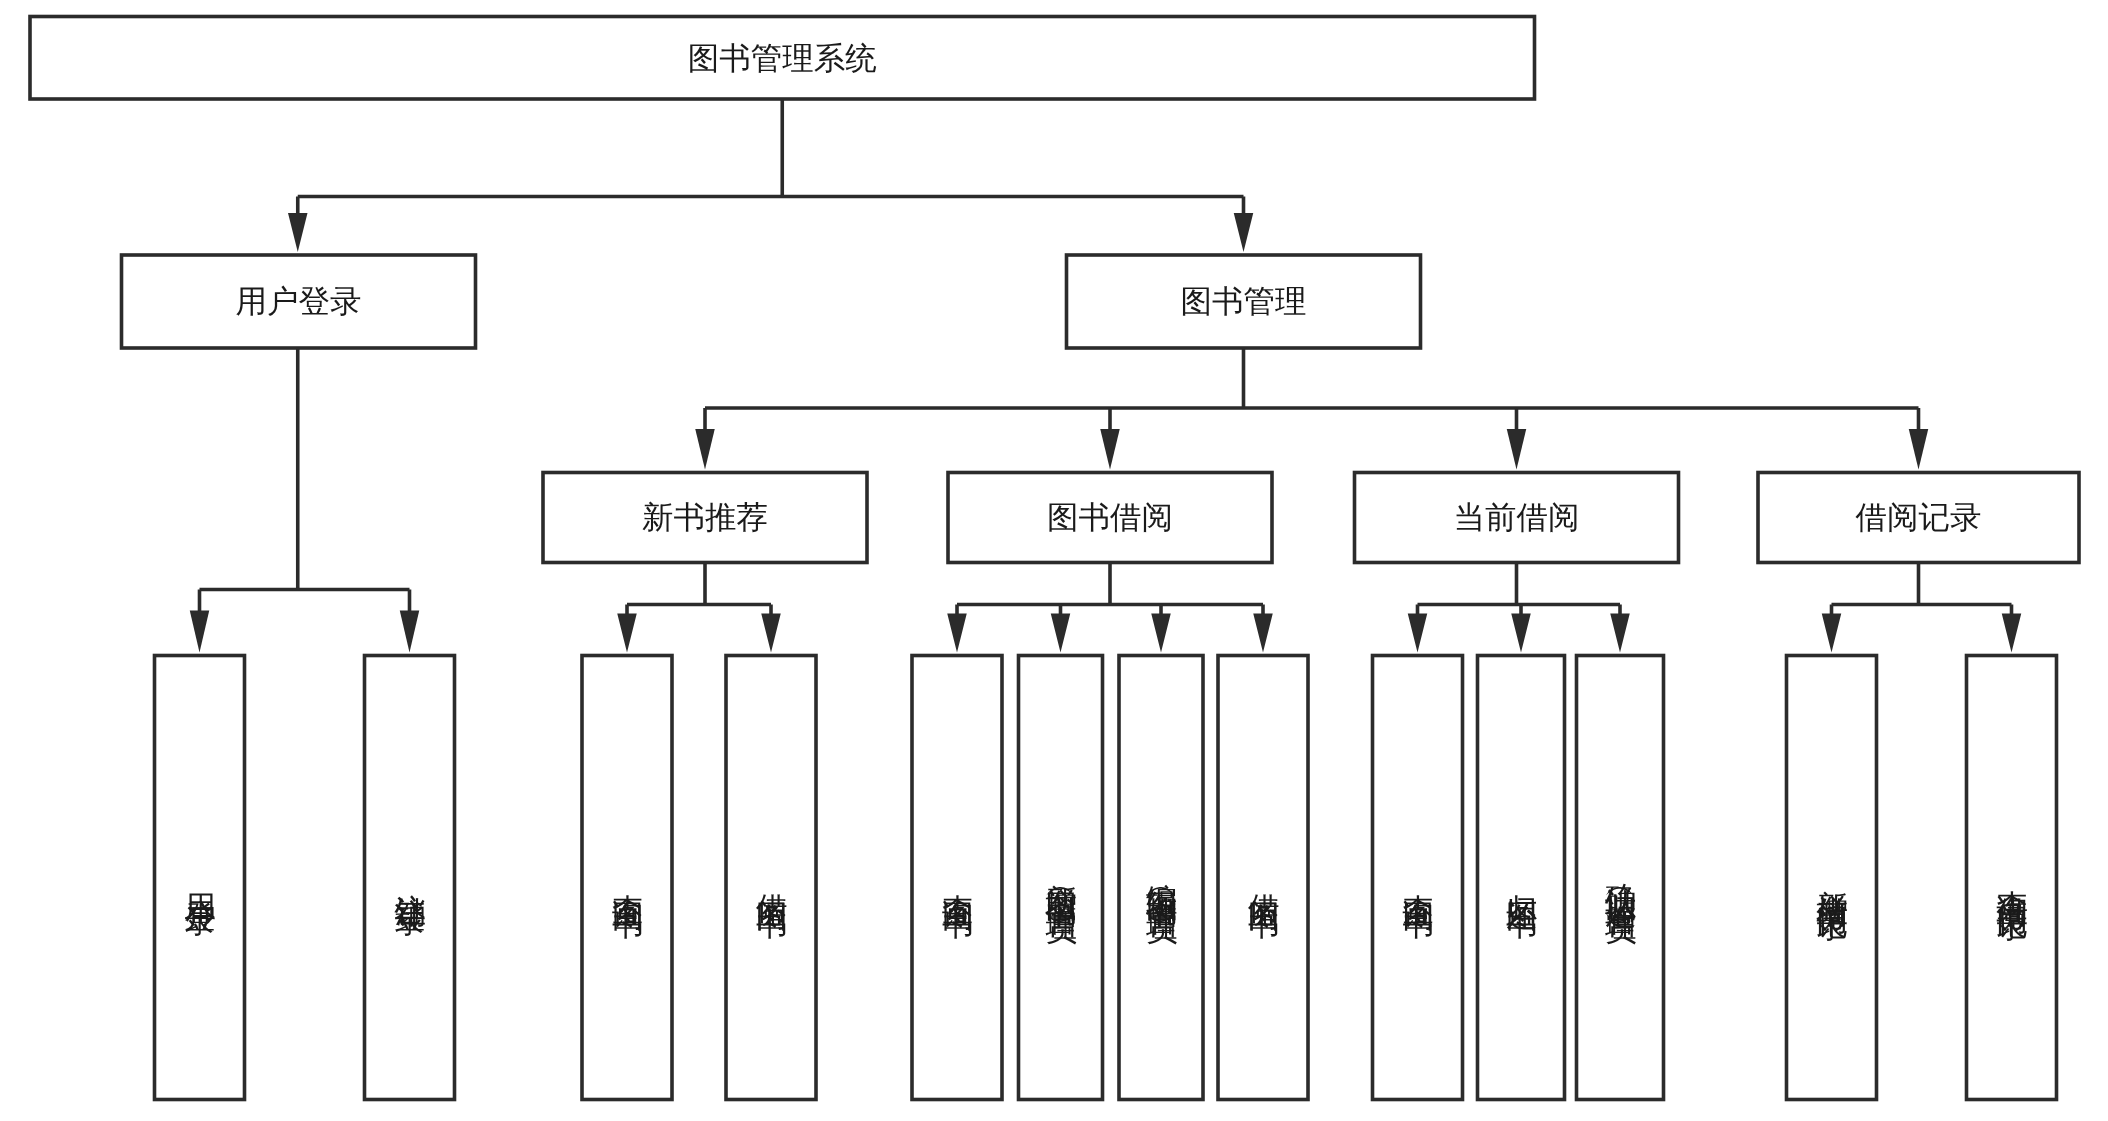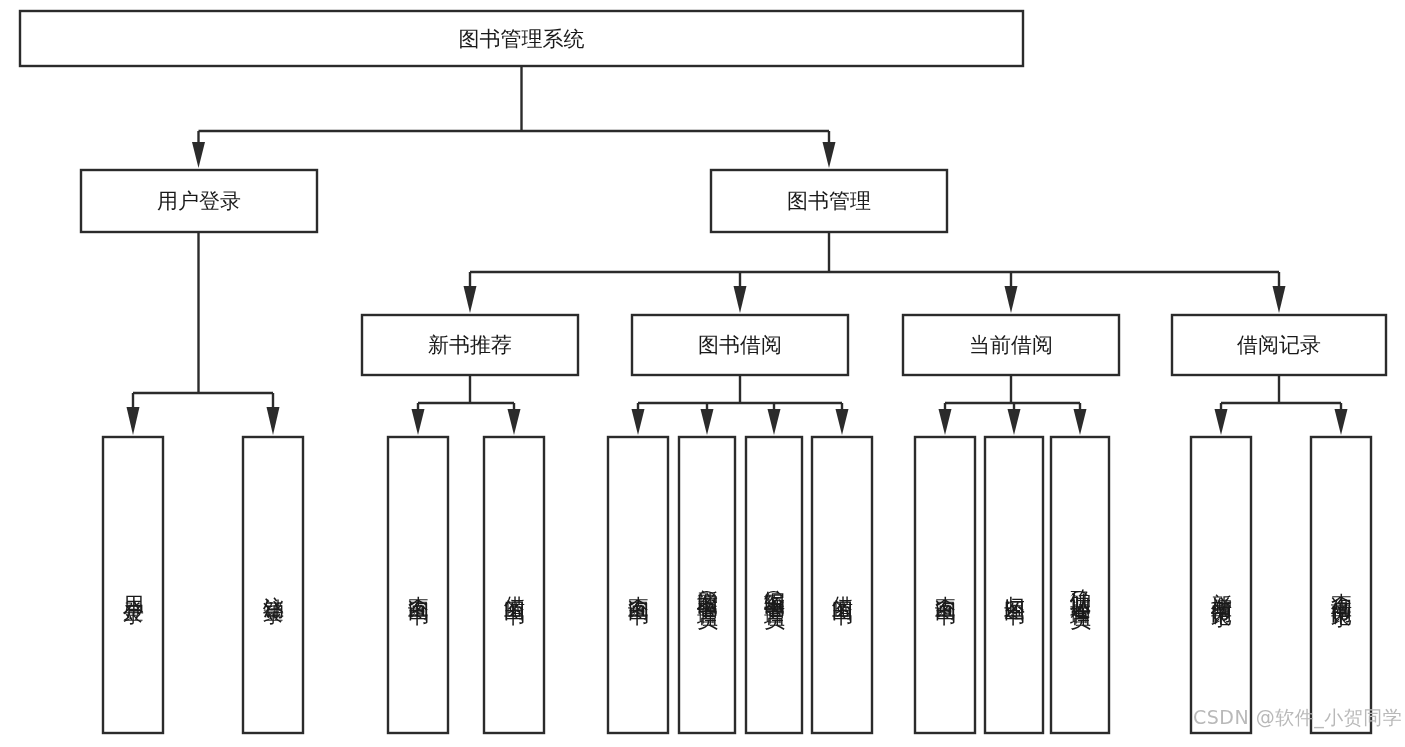--- a/index.html
+++ b/index.html
@@ -224,15 +224,14 @@
   <div class="vlabel" style="left:915px; top:437px; width:60px; height:296px;">查询图书</div>
 
   <div class="vlabel" style="left:985px; top:437px; width:58px; height:296px;">归还图书</div>
 
   <div class="vlabel" style="left:1051px; top:437px; width:58px; height:296px;">确认归还（管理员）</div>
 
   <div class="vlabel" style="left:1191px; top:437px; width:60px; height:296px;">新增借阅记录</div>
 
   <div class="vlabel" style="left:1311px; top:437px; width:60px; height:296px;">查询借阅记录</div>
 
-  <div class="watermark" style="left:1193px; top:705px;">CSDN @软件_小贺同学</div>
 
 </div>
 
 </body></html>

